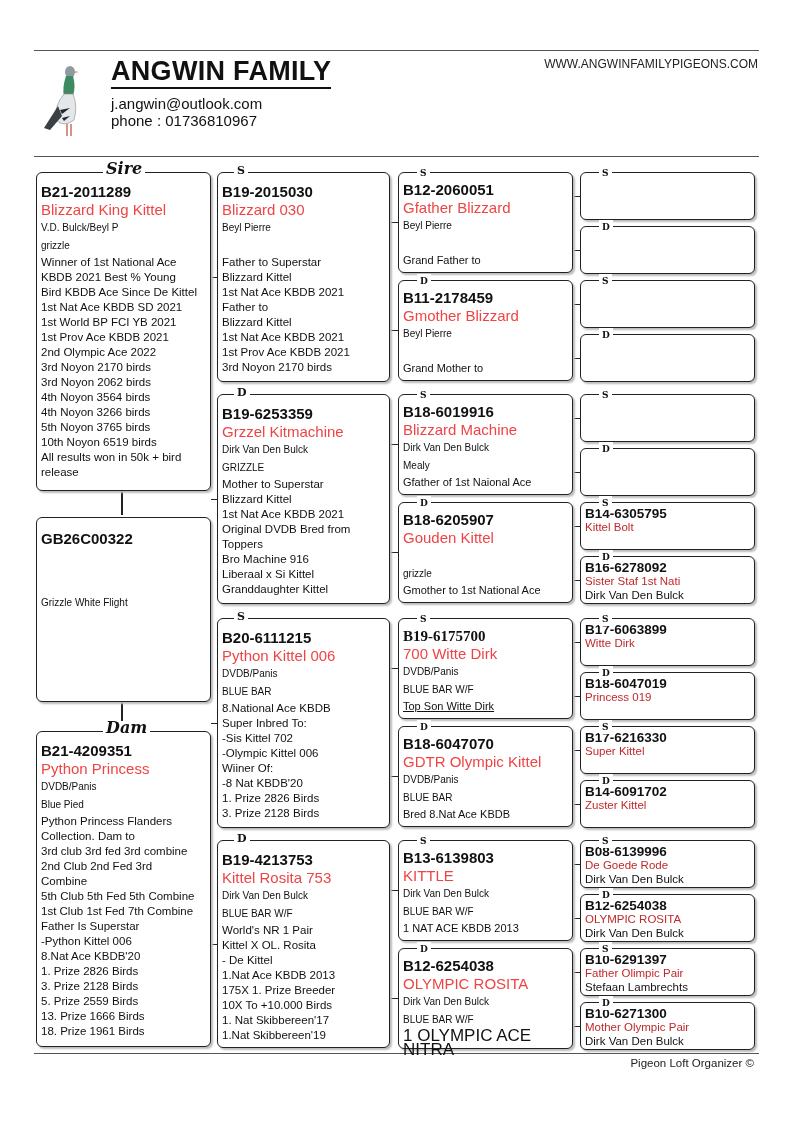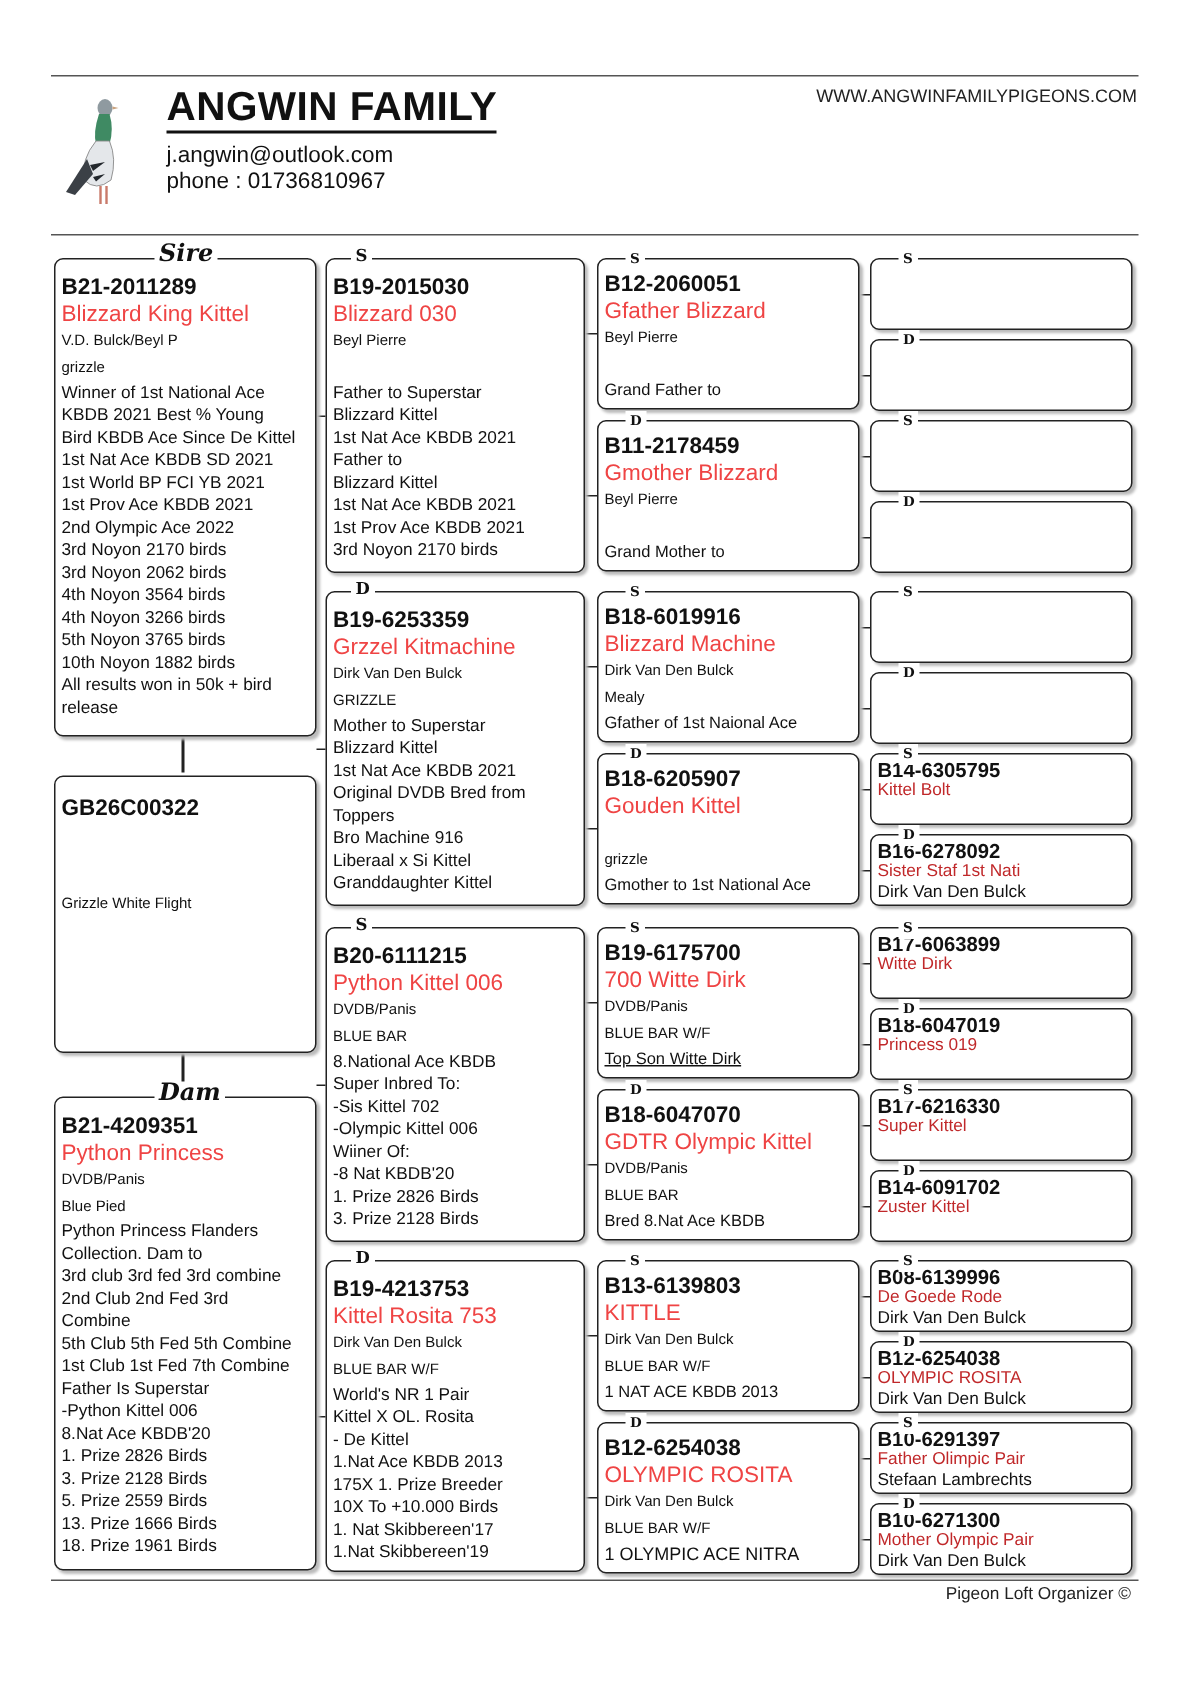--- a/index.html
+++ b/index.html
@@ -99,21 +99,21 @@
       <div>Bird KBDB Ace Since De Kittel</div>
       <div>1st Nat Ace KBDB  SD 2021</div>
       <div>1st World BP FCI YB 2021</div>
       <div>1st Prov Ace KBDB 2021</div>
       <div>2nd Olympic Ace 2022</div>
       <div>3rd Noyon 2170 birds</div>
       <div>3rd Noyon 2062 birds</div>
       <div>4th Noyon 3564 birds</div>
       <div>4th Noyon 3266 birds</div>
       <div>5th Noyon 3765 birds</div>
-      <div>10th Noyon 1882 birds</div>
+      <div>10th Noyon 6519 birds</div>
       <div>All results won in 50k + bird</div>
       <div>release</div>
     </div>
 </div>
 
 <div class="box" style="left:36px;top:517px;width:175px;height:185px;">
   <div class="ring" style="margin-top:10px;">GB26C00322</div>
   <div class="line" style="margin-top:46px;">Grizzle White Flight</div>
 </div>
 
@@ -240,21 +240,21 @@
     <div class="box" style="left: 398px; top: 502px; width: 175px; height: 101px;">
       <span class="lbl xs" style="left: 18px;">D</span>
       <div class="ring" style="margin-top: 6px;">B18-6205907</div>
       <div class="name">Gouden Kittel</div>
       <div class="line" style="min-height: 18px;"></div>
       <div class="line" style="min-height: 18px;">grizzle</div>
       <div class="note" style="font-size: 11px; line-height: 14px;">Gmother to 1st National Ace</div>
     </div>
     <div class="box" style="left: 398px; top: 618px; width: 175px; height: 101px;">
       <span class="lbl xs" style="left: 18px;">S</span>
-      <div class="ring" style="margin-top: 6px;">B19-6175700</div>
+      <div class="ring" style="margin-top: 6px; font-family: Liberation Serif, serif;">B19-6175700</div>
       <div class="name">700 Witte Dirk</div>
       <div class="line" style="min-height: 18px;">DVDB/Panis</div>
       <div class="line" style="min-height: 18px;">BLUE BAR W/F</div>
       <div class="note" style="font-size: 11px; line-height: 14px; text-decoration: underline;">Top Son Witte Dirk</div>
     </div>
     <div class="box" style="left: 398px; top: 726px; width: 175px; height: 101px;">
       <span class="lbl xs" style="left: 18px;">D</span>
       <div class="ring" style="margin-top: 6px;">B18-6047070</div>
       <div class="name">GDTR Olympic Kittel</div>
       <div class="line" style="min-height: 18px;">DVDB/Panis</div>
@@ -268,21 +268,21 @@
       <div class="line" style="min-height: 18px;">Dirk Van Den Bulck</div>
       <div class="line" style="min-height: 18px;">BLUE BAR W/F</div>
       <div class="note" style="font-size: 11px; line-height: 14px;">1 NAT ACE KBDB 2013</div>
     </div>
     <div class="box" style="left: 398px; top: 948px; width: 175px; height: 101px;">
       <span class="lbl xs" style="left: 18px;">D</span>
       <div class="ring" style="margin-top: 6px;">B12-6254038</div>
       <div class="name">OLYMPIC ROSITA</div>
       <div class="line" style="min-height: 18px;">Dirk Van Den Bulck</div>
       <div class="line" style="min-height: 18px;">BLUE BAR W/F</div>
-      <div class="note" style="font-size: 12px; line-height: 14px;">1 OLYMPIC ACE NITRA</div>
+      <div class="note" style="font-size: 17px; line-height: 14px;">1 OLYMPIC ACE NITRA</div>
     </div>
   </div>
 <div id="gen4">
     <div class="box" style="left: 580px; top: 172px; width: 175px; height: 48px; padding: 1px 4px;">
       <span class="lbl xs" style="left: 18px;">S</span>
       <div class="ringsm" style="margin-top: 2px;"></div>
       <div class="namesm"></div>
       <div class="linesm"></div>
     </div>
     <div class="box" style="left: 580px; top: 226px; width: 175px; height: 48px; padding: 1px 4px;">

